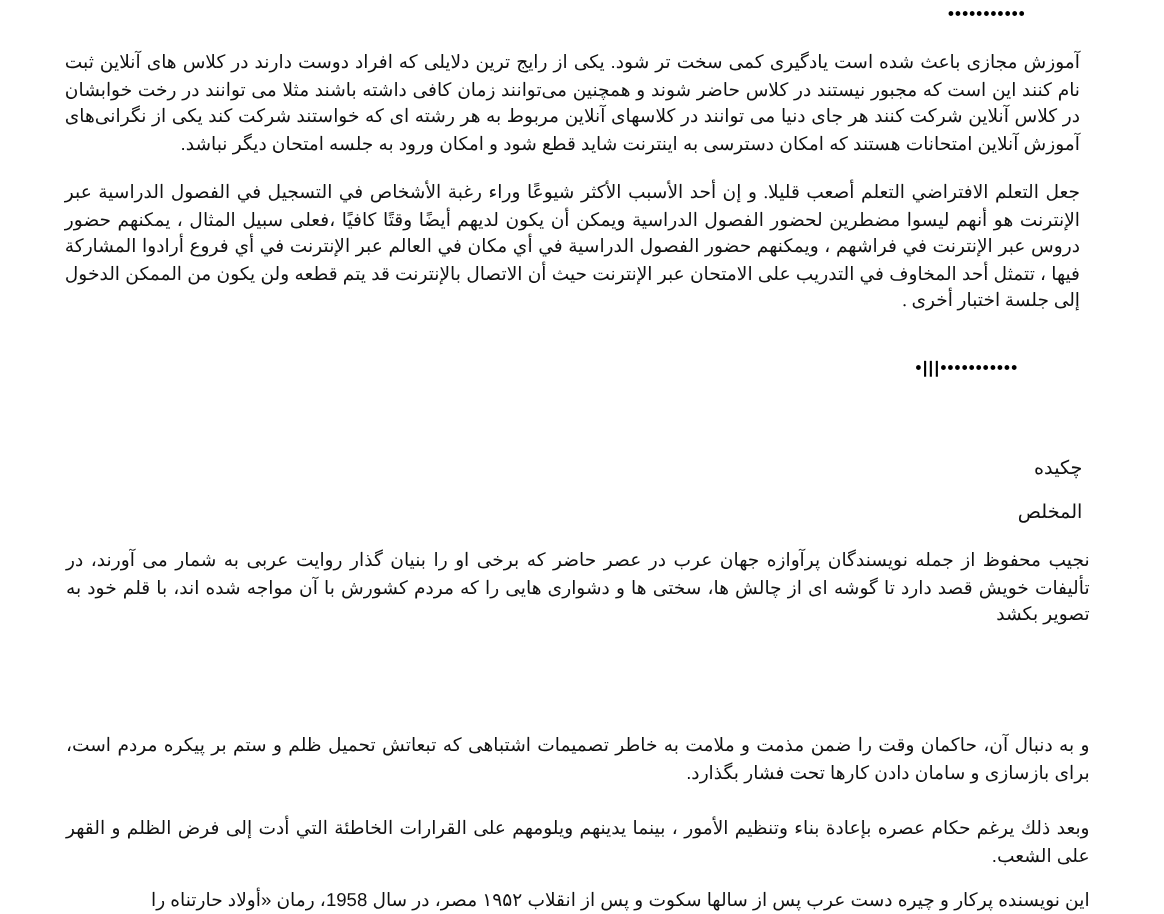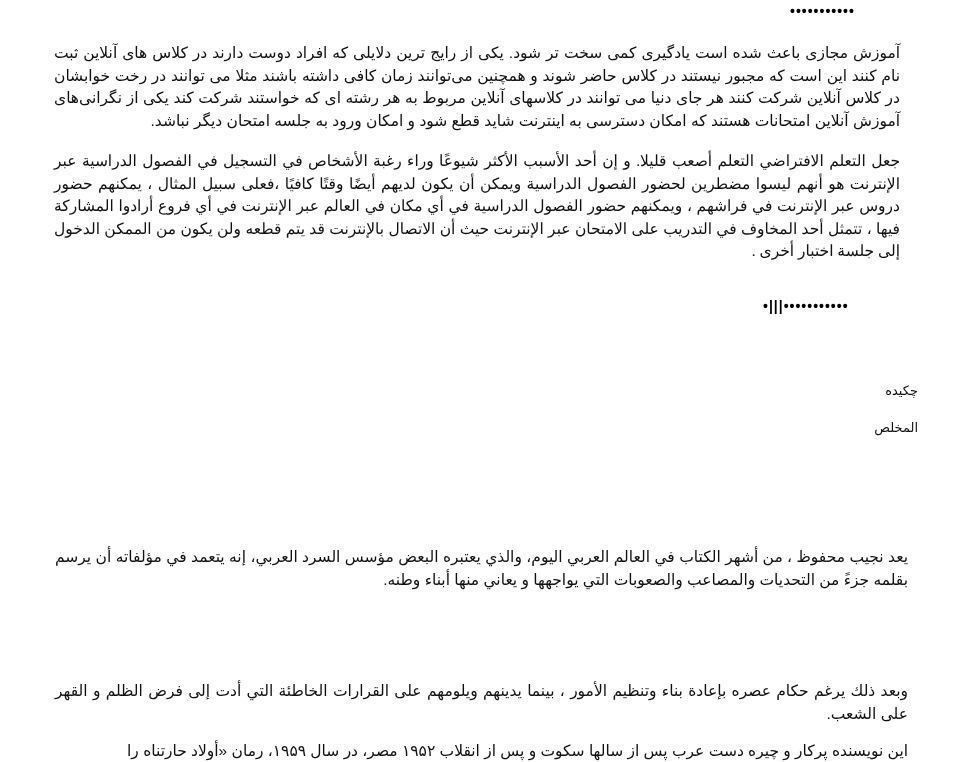--- a/index.html
+++ b/index.html
@@ -44,22 +44,22 @@
       position: absolute;
       left: 54px;
       width: 846px;
       font-size: 15.5px;
       line-height: 22.5px;
     }
     .p1 { top: 42px; }
     .p2 { top: 150px; font-family: Liberation Serif, serif; }
     .heading {
       position: absolute;
-      right: 52px;
-      font-size: 13px;
+      right: 68px;
+      font-size: 16px;
       line-height: 20px;
       direction: rtl;
       text-align: right;
     }
     .h1 { top: 381px; }
     .h2 { top: 418px; text-align: right; }
     .p3 { top: 457px; left: 55px; width: 853px; }
     .p4 { top: 546px; left: 55px; width: 853px; }
     .p5 { top: 611px; left: 55px; width: 853px; }
     .p6 { top: 680px; left: 55px; width: 853px; }
@@ -75,21 +75,22 @@
   <p class="para p1 rtl" style="margin:0;">آموزش مجازی باعث شده است یادگیری کمی سخت تر شود. یکی از رایج ترین دلایلی که افراد دوست دارند در کلاس های آنلاین ثبت نام کنند این است که مجبور نیستند در کلاس حاضر شوند و همچنین می‌توانند زمان کافی داشته باشند مثلا می توانند در رخت خوابشان در کلاس آنلاین شرکت کنند هر جای دنیا می توانند در کلاسهای آنلاین مربوط به هر رشته ای که خواستند شرکت کند یکی از نگرانی‌های آموزش آنلاین امتحانات هستند که امکان دسترسی به اینترنت شاید قطع شود و امکان ورود به جلسه امتحان دیگر نباشد.</p>
 
   <p class="para p2 rtl" style="margin:0;">جعل التعلم الافتراضي التعلم أصعب قليلا. و إن أحد الأسبب الأكثر شيوعًا وراء رغبة الأشخاص في التسجيل في الفصول الدراسية عبر الإنترنت هو أنهم ليسوا مضطرين لحضور الفصول الدراسية ويمكن أن يكون لديهم أيضًا وقتًا كافيًا ،فعلى سبيل المثال ، يمكنهم حضور دروس عبر الإنترنت في فراشهم ، ويمكنهم حضور الفصول الدراسية في أي مكان في العالم عبر الإنترنت في أي فروع أرادوا المشاركة فيها ، تتمثل أحد المخاوف في  التدريب على الامتحان عبر الإنترنت حيث أن الاتصال بالإنترنت قد يتم قطعه ولن يكون من الممكن الدخول إلى جلسة اختبار أخرى .</p>
 
   <div class="dots dots-mid">•|||•••••••••••</div>
 
   <div class="heading h1">چکیده</div>
 
   <div class="heading h2">المخلص</div>
 
+  <p class="para p3 rtl" style="margin:0;">نجیب محفوظ از جمله نویسندگان پرآوازه جهان عرب در عصر حاضر که برخی او را بنیان گذار روایت عربی به شمار می آورند، در تألیفات خویش قصد دارد تا گوشه ای از چالش ها، سختی ها و دشواری هایی را که مردم کشورش با آن مواجه شده اند، با قلم خود به تصویر بکشد</p>
 
-  <p class="para p4 rtl" style="margin:0;">يعد نجيب محفوظ ، من أشهر الكتاب في العالم العربي اليوم، والذي يعتبره البعض مؤسس السرد العربي، إنه يتعمد في مؤلفاته أن يرسم بقلمه جزءً من التحديات والمصاعب والصعوبات التي يواجهها و يعاني منها أبناء وطنه.</p>
 
+  <p class="para p5 rtl" style="margin:0;">و به دنبال آن، حاکمان وقت را ضمن مذمت و ملامت به خاطر تصمیمات اشتباهی که تبعاتش تحمیل ظلم و ستم بر پیکره مردم است، برای بازسازی و سامان دادن کارها تحت فشار بگذارد.</p>
 
   <p class="para p6 rtl" style="margin:0;">وبعد ذلك يرغم حكام عصره بإعادة بناء وتنظيم الأمور ، بينما يدينهم ويلومهم على القرارات الخاطئة التي أدت إلى فرض الظلم و القهر على الشعب.</p>
 
-  <p class="para p7 rtl" style="margin:0;">این نویسنده پرکار و چیره دست عرب پس از سالها سکوت و پس از انقلاب ۱۹۵۲ مصر، در سال ۱۹۵۹، رمان «أولاد حارتناه را</p>
+  <p class="para p7 rtl" style="margin:0;">این نویسنده پرکار و چیره دست عرب پس از سالها سکوت و پس از انقلاب ۱۹۵۲ مصر، در سال 1958، رمان «أولاد حارتناه را</p>
 
 </div>
 
 </body></html>

